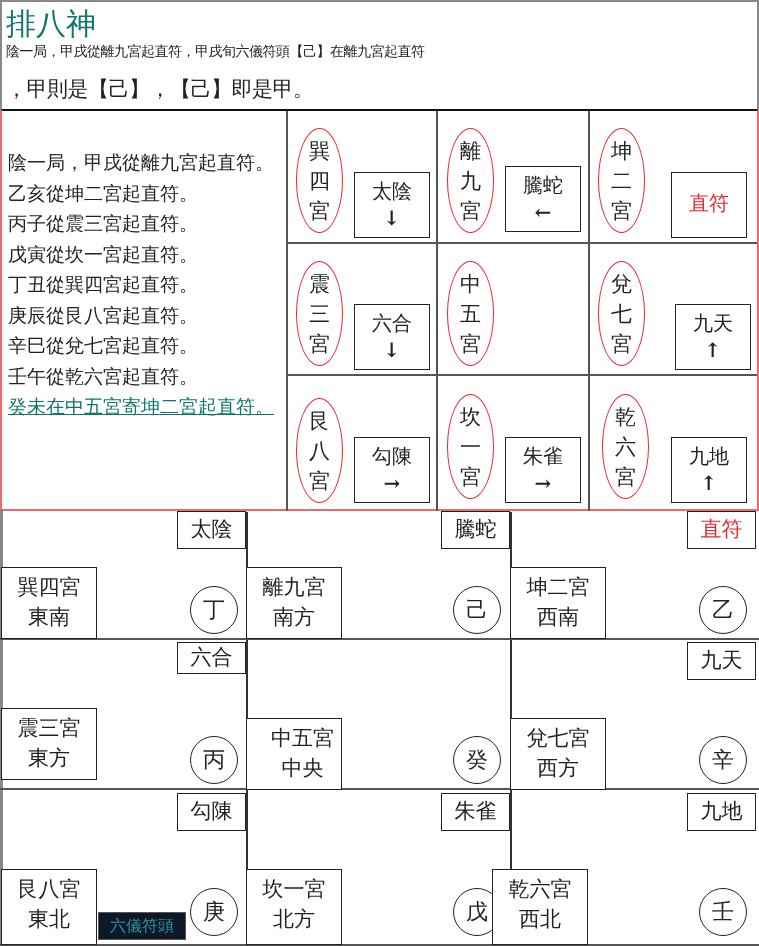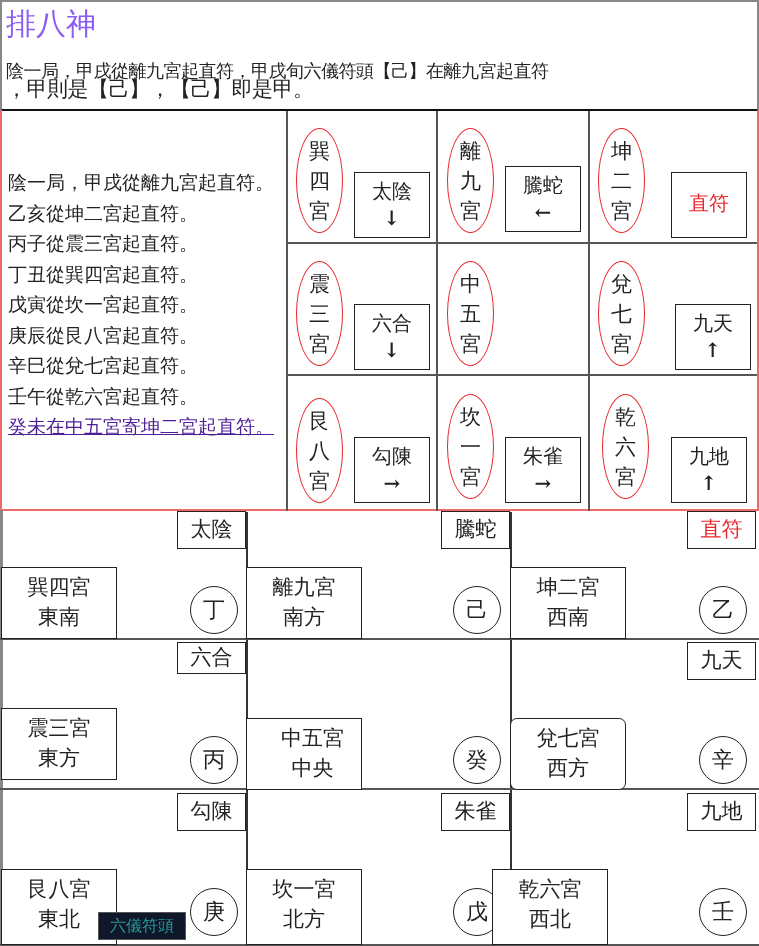--- a/index.html
+++ b/index.html
@@ -2,62 +2,62 @@
 <html><head>
 <meta charset="utf-8">
 <style>
   * { box-sizing: border-box; margin: 0; padding: 0; }
   html, body { width: 759px; height: 946px; background: #fff; overflow: hidden; }
   body { position: relative; font-family: "DejaVu Serif", "Liberation Serif", serif; color: #222; }
   .abs { position: absolute; }
 
   
   #header { left: 0; top: 0; width: 759px; height: 111px; border: 2px solid #888; border-bottom: 2px solid #111; }
-  #title { left: 6px; top: 6px; font-size: 30px; color: #8b5cf6; line-height: 36px; white-space: nowrap; }
-  #desc1 { left: 6px; top: 56px; font-size: 18px; line-height: 30px; white-space: nowrap; letter-spacing: -0.5px; }
+  #title { left: 6px; top: 6px; font-size: 30px; color: #0f766e; line-height: 36px; white-space: nowrap; }
+  #desc1 { left: 6px; top: 36px; font-size: 14px; line-height: 30px; white-space: nowrap; letter-spacing: -0.5px; }
   #desc2 { left: 6px; top: 74px; font-size: 21px; line-height: 30px; white-space: nowrap; letter-spacing: -0.5px; }
 
   
   #upper { left: 0; top: 110px; width: 759px; height: 401px; border-left: 2px solid #ee6a6a; border-right: 2px solid #ee6a6a; border-bottom: 2px solid #ee6a6a; }
-  #rules { left: 8px; top: 147px; width: 282px; overflow: hidden; font-size: 19px; line-height: 30.5px; white-space: nowrap; margin-top: 20px; }
+  #rules { left: 8px; top: 147px; width: 282px; overflow: hidden; font-size: 19px; line-height: 30.5px; white-space: nowrap; }
   #rules .r { height: 30.5px; }
-  #rules .red { color: #4c1d95; text-decoration: underline; }
+  #rules .red { color: #0f766e; text-decoration: underline; }
   .hline { position: absolute; height: 2px; background: #555; }
 
   .oval { position: absolute; width: 47px; height: 105px; border: 1.5px solid #e8262a; border-radius: 50%; display: flex; flex-direction: column; align-items: center; justify-content: center; font-size: 21px; line-height: 30px; color: #222; }
   .gbox { position: absolute; width: 76px; height: 66px; border: 1.5px solid #222; text-align: center; font-size: 20px; line-height: 28px; padding-top: 4px; }
   .gbox .arr { font-size: 20px; font-weight: bold; line-height: 26px; }
   .gbox.red { color: #e8262a; padding-top: 16px; }
 
   
   #lower { left: 0; top: 510px; width: 759px; height: 436px; border-left: 3px solid #888; }
   .vline { position: absolute; width: 2px; background: #333; }
   .lh { position: absolute; height: 2px; background: #555; }
-  .pbox { position: absolute; width: 116px; height: 72px; border: 1.5px solid #222; text-align: center; font-size: 21px; line-height: 30px; padding-top: 4px; background: #fff; }
+  .pbox { position: absolute; width: 96px; height: 72px; border: 1.5px solid #222; text-align: center; font-size: 21px; line-height: 30px; padding-top: 4px; background: #fff; }
   .dbox { position: absolute; height: 38px; border: 1.5px solid #222; font-size: 21px; line-height: 34px; text-align: center; background: #fff; }
   .dbox.red { color: #e8262a; }
   .circ { position: absolute; width: 48px; height: 48px; border: 1.5px solid #222; border-radius: 50%; font-size: 22px; line-height: 45px; text-align: center; }
   #liuyi { left: 98px; top: 912px; width: 88px; height: 28px; border: 1.5px solid #555; color: #2a9a9a; font-size: 16px; line-height: 25px; text-align: center; background: #0f172a; }
 </style>
 </head>
 <body>
 
 <div id="header" class="abs"></div>
 <div id="title" class="abs">排八神</div>
 <div id="desc1" class="abs">陰一局，甲戌從離九宮起直符，甲戌旬六儀符頭【己】在離九宮起直符</div>
 <div id="desc2" class="abs">，甲則是【己】，【己】即是甲。</div>
 
 <div id="upper" class="abs"></div>
 
 <div id="rules" class="abs">
   <div class="r">陰一局，甲戌從離九宮起直符。</div>
   <div class="r">乙亥從坤二宮起直符。</div>
   <div class="r">丙子從震三宮起直符。</div>
+  <div class="r">戊寅從坎一宮起直符。</div>
   <div class="r">丁丑從巽四宮起直符。</div>
-  <div class="r">戊寅從坎一宮起直符。</div>
   <div class="r">庚辰從艮八宮起直符。</div>
   <div class="r">辛巳從兌七宮起直符。</div>
   <div class="r">壬午從乾六宮起直符。</div>
   <div class="r red">癸未在中五宮寄坤二宮起直符。</div>
 </div>
 
 <div class="vline" style="left:286px; top:111px; height:400px; background:#555;"></div>
 <div class="vline" style="left:436px; top:111px; height:400px; background:#555;"></div>
 <div class="vline" style="left:588px; top:111px; height:400px; background:#555;"></div>
 <div class="hline" style="left:286px; top:242px; width:471px;"></div>
@@ -184,21 +184,21 @@
 </div>
 <div class="circ" style="left:190px; top:736px;">丙</div>
 
 <div class="pbox" style="left:246px; top:718px;padding-left:17px;">
   <div>中五宮</div>
     <div>中央</div>
 </div>
 <div class="circ" style="left:453px; top:736px;">癸</div>
 
 <div class="dbox" style="left:687px; top:642px; width:69px;">九天</div>
-<div class="pbox" style="left:510px; top:718px;border-radius:7px;">
+<div class="pbox" style="left:510px; top:718px;">
   <div>兌七宮</div>
     <div>西方</div>
 </div>
 <div class="circ" style="left:699px; top:736px;">辛</div>
 
 <div class="dbox" style="left:177px; top:793px; width:69px;">勾陳</div>
 <div class="pbox" style="left:1px; top:869px; height:76px;">
   <div>艮八宮</div>
     <div>東北</div>
 </div>

